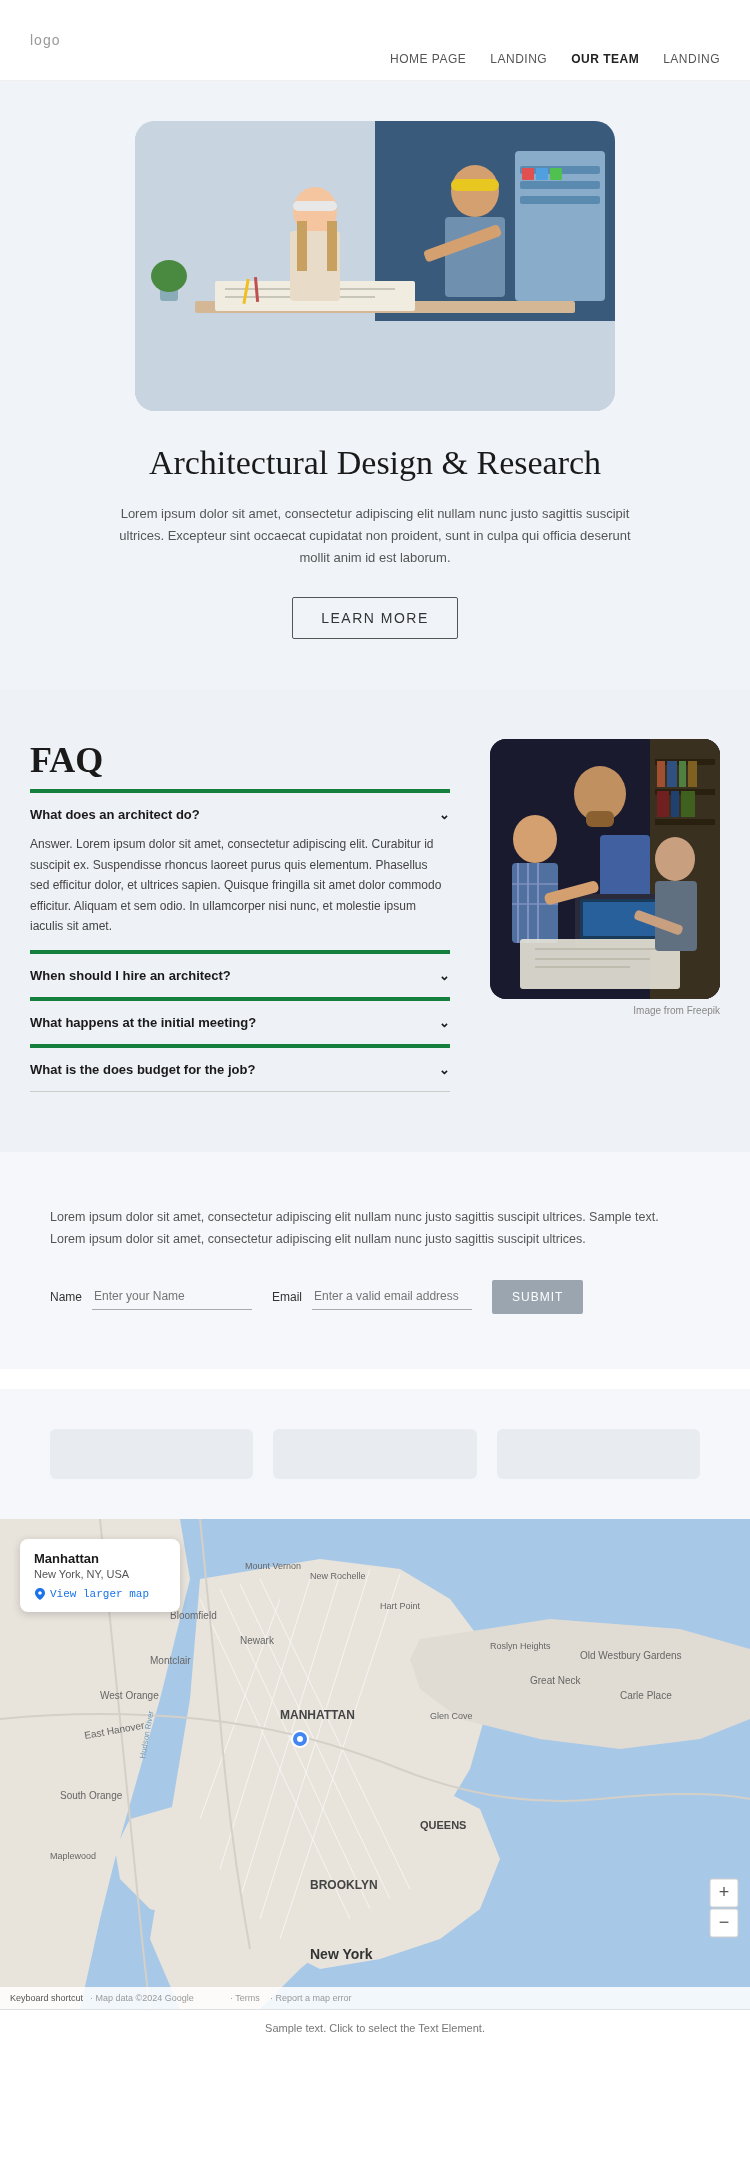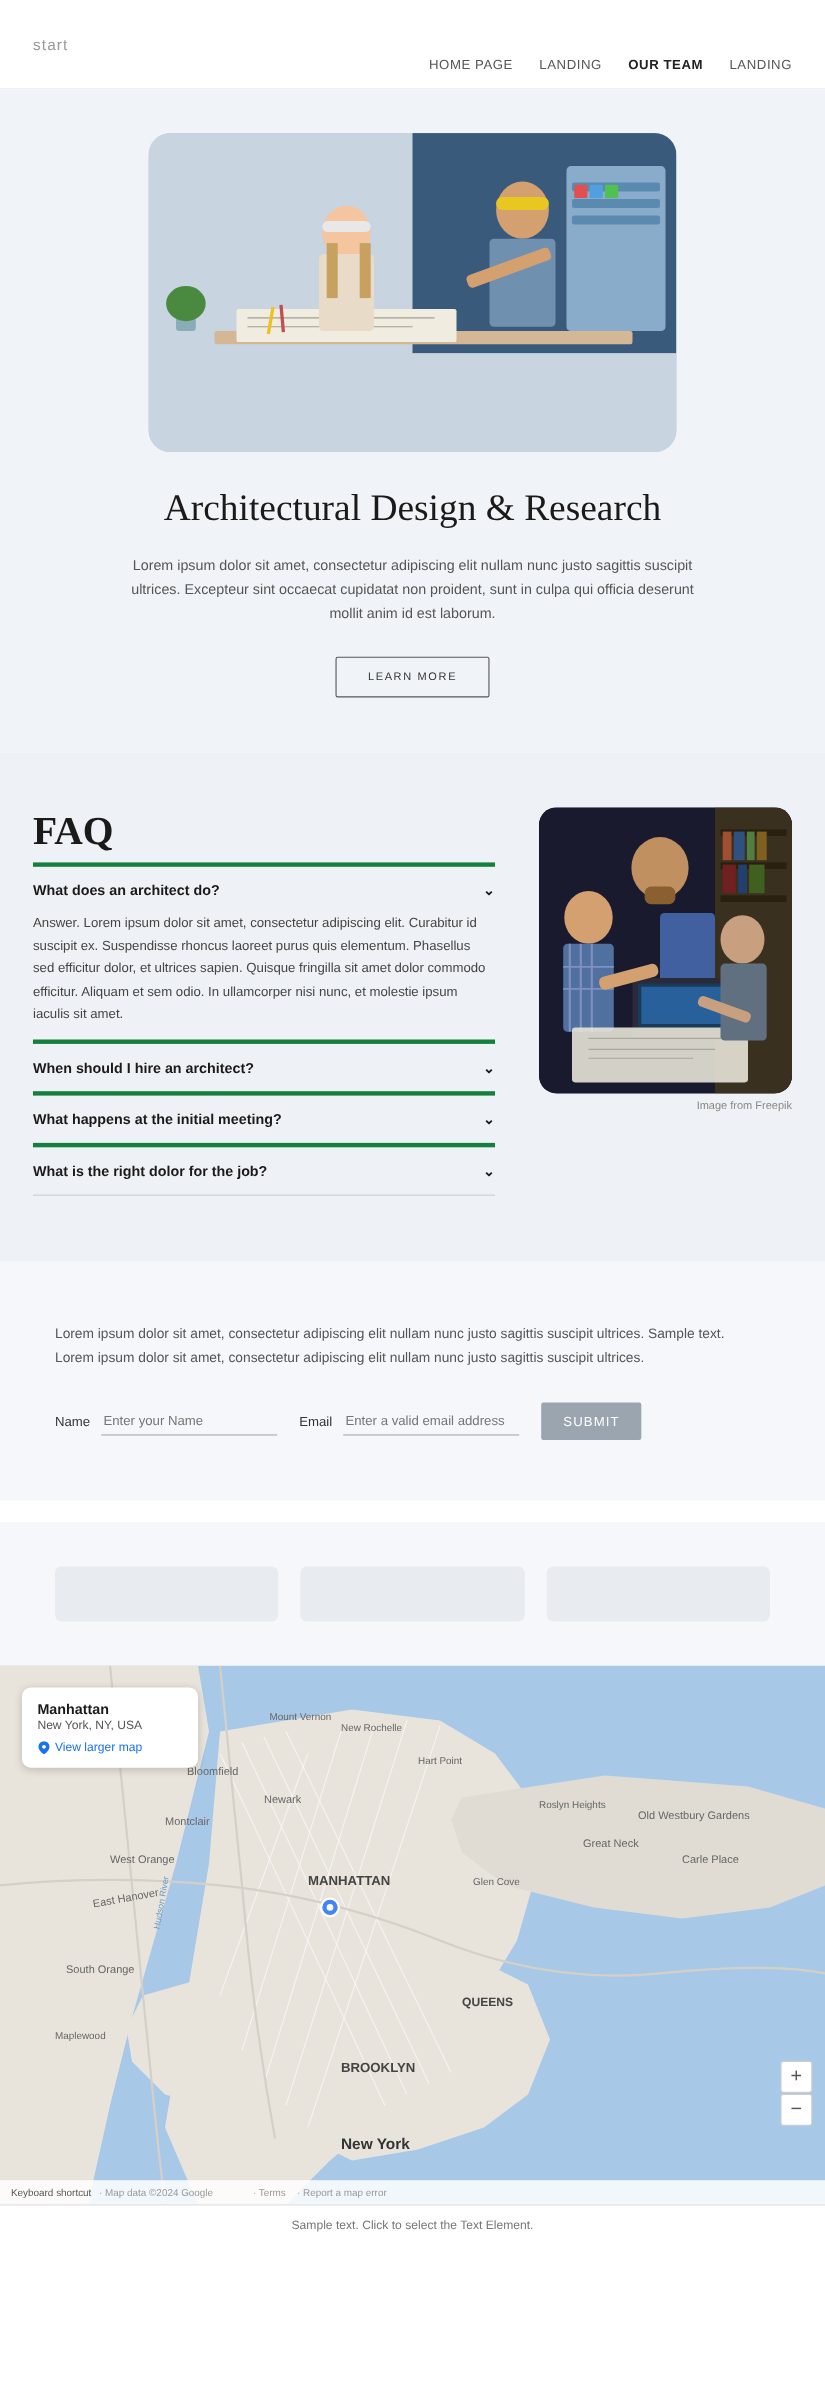--- a/index.html
+++ b/index.html
@@ -30,21 +30,21 @@
     }
     
     .hero-img-svg { width: 100%; height: 100%; }
 
     .hero-text { text-align: center; max-width: 520px; }
     .hero-text h1 { font-size: 34px; font-weight: 400; color: #1a1a1a; line-height: 1.3; margin-bottom: 18px; font-family: Georgia, serif; }
     .hero-text p { font-size: 13px; color: #555; line-height: 1.7; margin-bottom: 28px; font-family: Arial, sans-serif; }
     .learn-more-btn {
       display: inline-block; padding: 12px 28px;
       border: 1.5px solid #555; background: transparent;
-      font-family: Arial, sans-serif; font-size: 10px; letter-spacing: 1.5px;
+      font-family: Arial, sans-serif; font-size: 14px; letter-spacing: 1.5px;
       color: #333; cursor: pointer; text-transform: uppercase;
       border-radius: 2px;
     }
 
     
     .faq-section {
       background: #eef1f5;
       padding: 50px 30px 60px;
     }
     .faq-inner { display: flex; gap: 40px; align-items: flex-start; }
@@ -111,40 +111,40 @@
       width: 100%; background: #e8edf2; position: relative; height: 490px; overflow: hidden;
     }
     .map-popup {
       position: absolute; top: 20px; left: 20px;
       background: #fff; border-radius: 8px;
       padding: 12px 14px; box-shadow: 0 2px 8px rgba(0,0,0,0.18);
       z-index: 5; width: 160px;
     }
     .map-popup-title { font-size: 13px; font-weight: 700; color: #1a1a1a; font-family: Arial, sans-serif; }
     .map-popup-addr { font-size: 11px; color: #555; font-family: Arial, sans-serif; margin: 2px 0 8px; }
-    .map-popup-link { font-size: 11px; color: #1a73e8; font-family: Liberation Sans, sans-serif; text-decoration: none; display: flex; align-items: center; gap: 4px; }
+    .map-popup-link { font-size: 11px; color: #1a73e8; font-family: Liberation Mono, monospace; text-decoration: none; display: flex; align-items: center; gap: 4px; }
 
     
     .map-svg { width: 100%; height: 100%; }
 
     
     .bottom-bar {
       background: #fff; padding: 12px 20px;
       font-size: 11px; color: #777; text-align: center;
       font-family: Arial, sans-serif; border-top: 1px solid #e0e0e0;
     }
 
     
     .whitespace { height: 130px; background: #f5f7fa; }
   </style>
 </head>
 <body>
 
 <nav>
-  <span class="nav-logo">start</span>
+  <span class="nav-logo">logo</span>
   <div class="nav-links">
     <a href="#">HOME PAGE</a>
     <a href="#">LANDING</a>
     <a href="#" class="active">OUR TEAM</a>
     <a href="#">LANDING</a>
   </div>
 </nav>
 
 <section class="hero-section">
   <div class="hero-image-container">
@@ -218,21 +218,21 @@
 
       <div class="faq-item">
         <div class="faq-question">
           <span>What happens at the initial meeting?</span>
           <span class="faq-chevron">⌄</span>
         </div>
       </div>
 
       <div class="faq-item">
         <div class="faq-question">
-          <span>What is the right dolor for the job?</span>
+          <span>What is the does budget for the job?</span>
           <span class="faq-chevron">⌄</span>
         </div>
       </div>
     </div>
 
     <div class="faq-right">
       <div class="faq-image-container">
         <svg class="faq-image-svg" viewBox="0 0 230 260" xmlns="http://www.w3.org/2000/svg">
 
           <rect width="230" height="260" fill="#1a1a2e"></rect>

